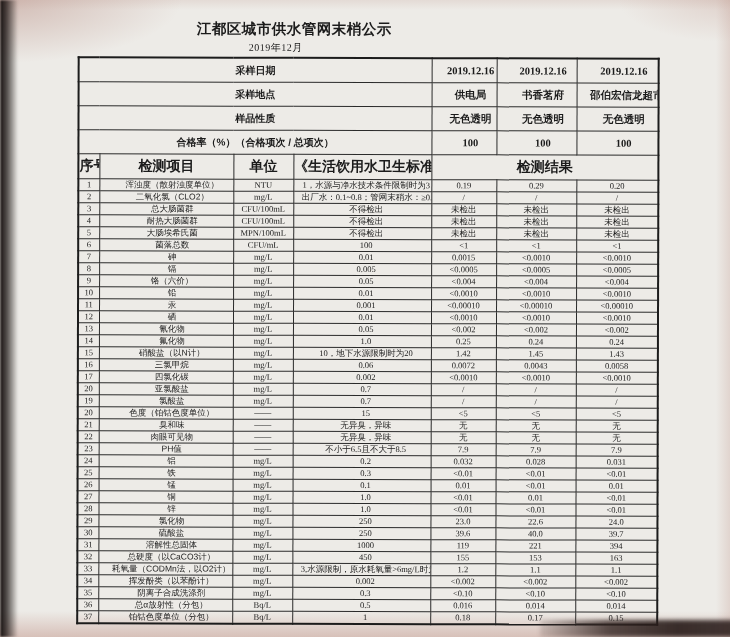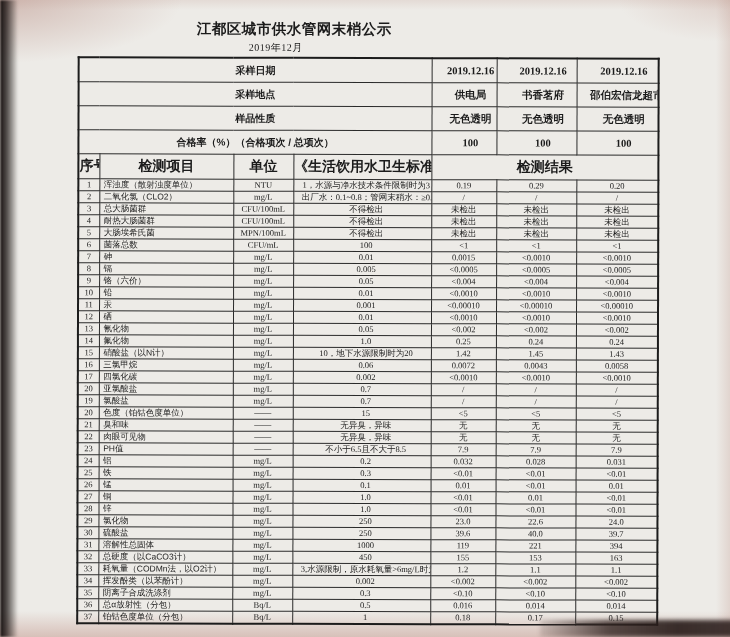--- a/index.html
+++ b/index.html
@@ -48,21 +48,21 @@
   tr.info-row td{
     height:23px;font-size:10px;font-weight:bold;
     font-family:"Liberation Sans","DejaVu Sans",sans-serif;
   }
   tr.info-row td.num{font-family:"Liberation Serif","DejaVu Serif",serif;font-size:10.5px;padding-left:13px;}
   tr.head-row th{
     height:24px;font-size:14px;font-weight:bold;
     font-family:"Liberation Sans","DejaVu Sans",sans-serif;
   }
   tr.data-row td{height:11px;line-height:11px;font-size:8.5px;}
-  tr.data-row td.item{text-align:left;padding-left:4px;font-family:"Liberation Sans","DejaVu Sans",sans-serif;font-size:8.5px;}
+  tr.data-row td.item{text-align:center;padding-left:12px;font-family:"Liberation Sans","DejaVu Sans",sans-serif;font-size:8.5px;border-radius:6px;}
   tr.data-row td.std{font-size:8.5px;padding-left:8px;}
 </style>
 </head>
 <body>
 
 <div class="shadow-left"></div>
 
 <div class="paper">
 
   <div class="title">江都区城市供水管网末梢公示</div>

